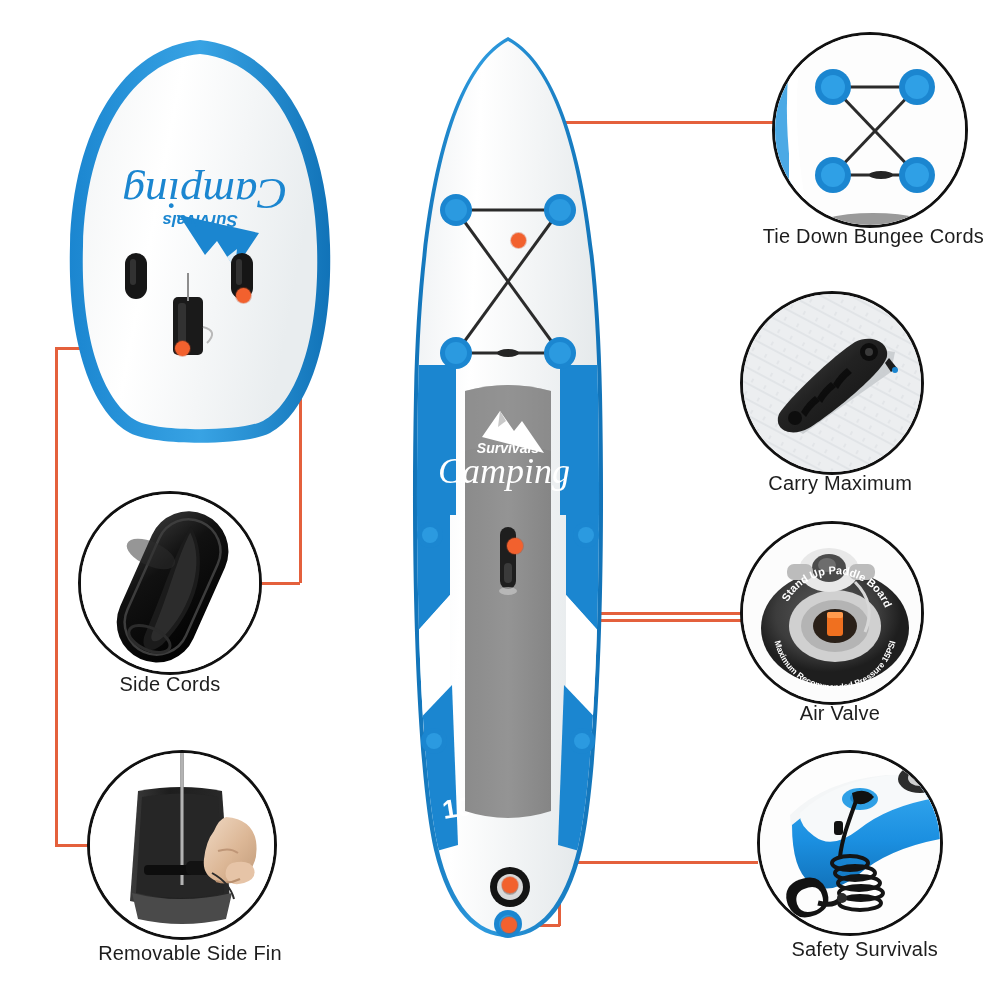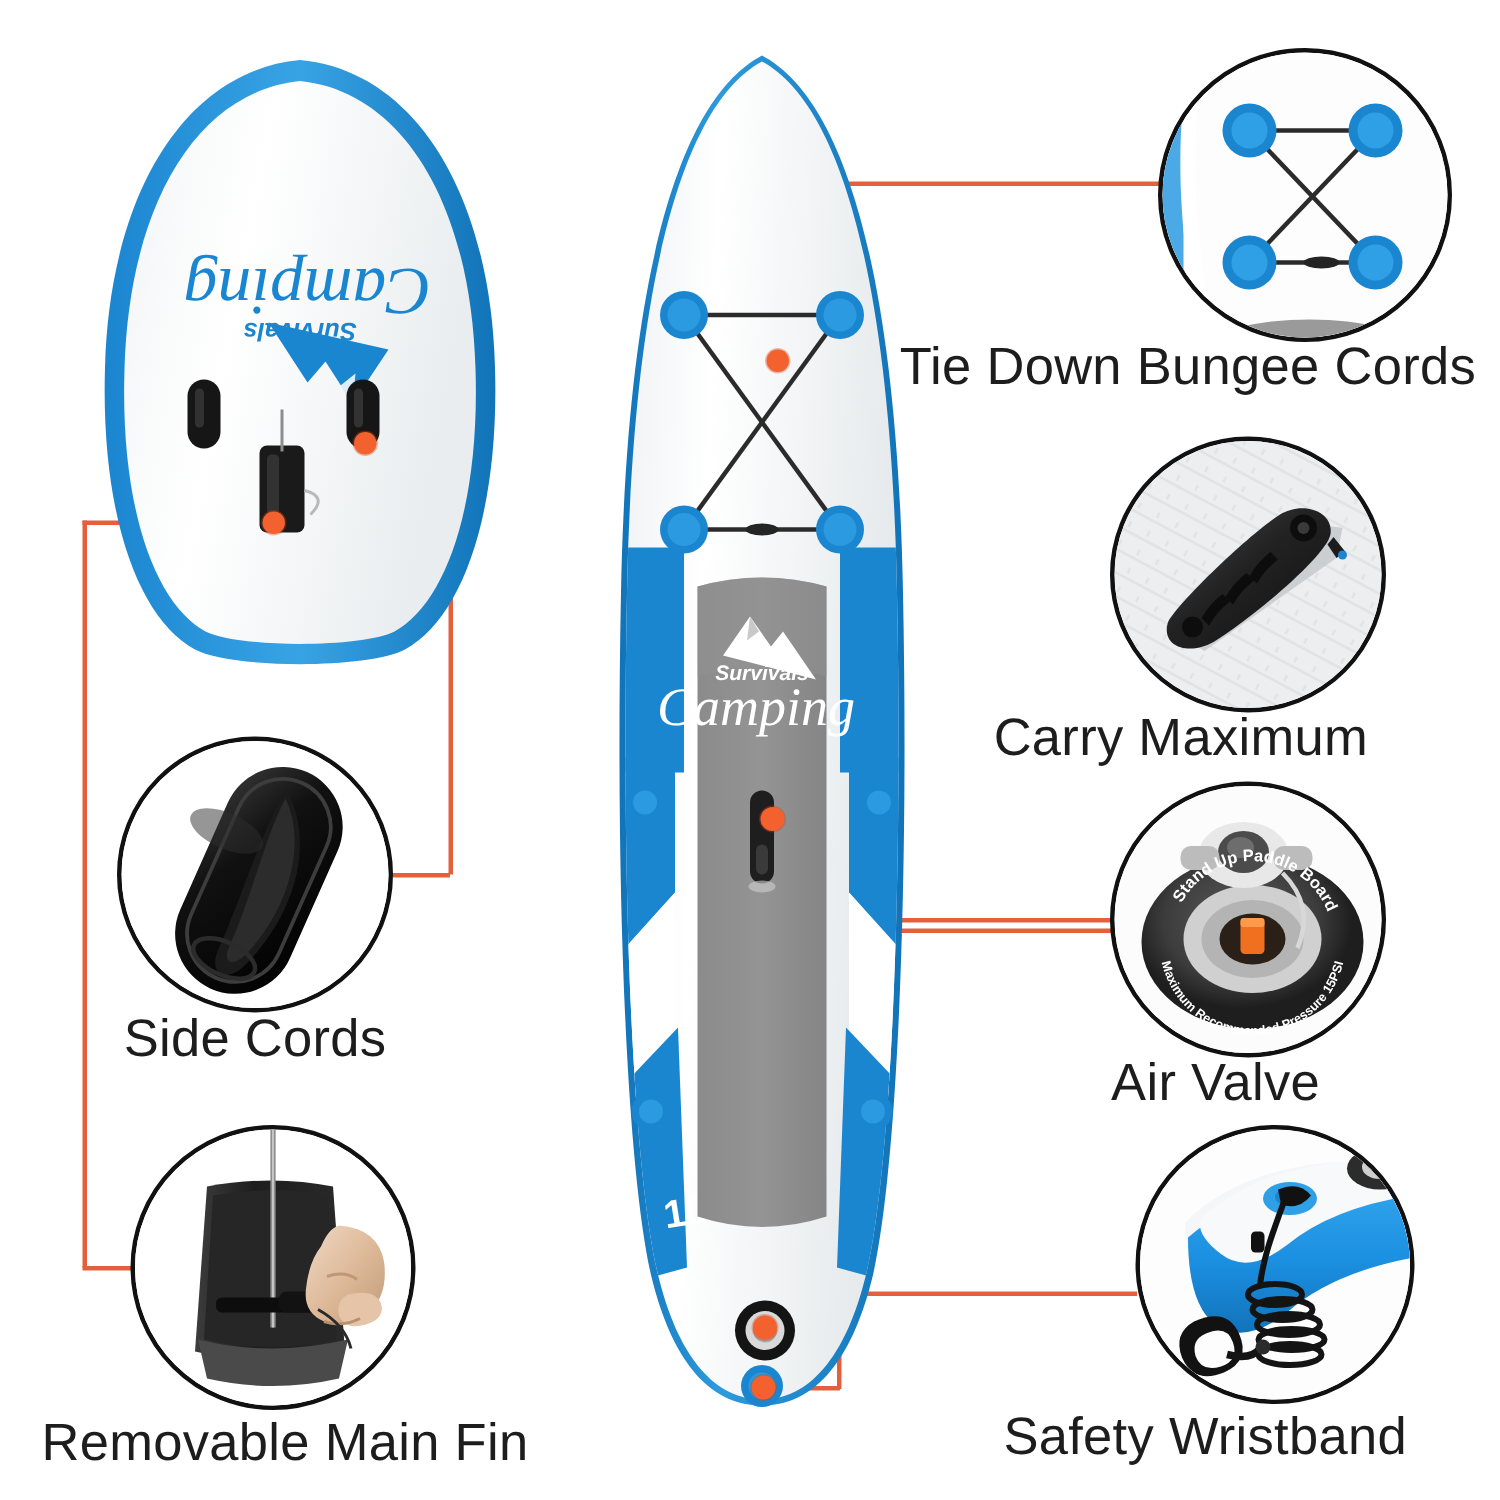--- a/index.html
+++ b/index.html
@@ -9,21 +9,21 @@
     font-family: "Liberation Sans", sans-serif;
     overflow: hidden;
   }
   #stage { position: relative; width: 1000px; height: 1000px; background: #fff; }
 
   
   .callout-label {
     position: absolute;
     text-align: center;
     color: #1d1d1d;
-    font-size: 35px;
+    font-size: 20px;
     font-weight: 400;
     letter-spacing: 0.2px;
     white-space: nowrap;
     font-family: "Liberation Sans", sans-serif;
   }
 
   
   .callout-circle {
     position: absolute;
     border-radius: 50%;
@@ -379,21 +379,21 @@
         <ellipse cx="101" cy="140" rx="22" ry="7"></ellipse>
         <ellipse cx="100" cy="150" rx="21" ry="7"></ellipse>
       </g>
 
       <path d="M36 128 q22 -10 30 8 q8 18 -10 26 q-20 8 -28 -10 q-6 -16 8 -24 Z" fill="#121212"></path>
       <path d="M44 136 q14 -6 18 6 q4 12 -8 16 q-13 4 -17 -7 q-3 -11 7 -15 Z" fill="#fdfdfd"></path>
       <path d="M58 150 q16 4 22 -4" fill="none" stroke="#141414" stroke-width="5"></path>
       <circle cx="82" cy="145" r="5" fill="#2b2b2b"></circle>
     </svg>
   </div>
-  <div class="callout-label" style="left:0; top:938px; width:1000px; text-align:right; padding-right:62px;">Safety Wristband</div>
+  <div class="callout-label" style="left:0; top:938px; width:1000px; text-align:right; padding-right:62px;">Safety Survivals</div>
 
   <div class="callout-circle" style="left:78px; top:491px; width:184px; height:184px;">
     <svg width="184" height="184" viewBox="0 0 184 184">
       <defs>
         <linearGradient id="finG" x1="0" y1="0" x2="1" y2="1">
           <stop offset="0%" stop-color="#3a3a3a"></stop>
           <stop offset="35%" stop-color="#111111"></stop>
           <stop offset="100%" stop-color="#000000"></stop>
         </linearGradient>
       </defs>
@@ -443,15 +443,15 @@
 
       <path d="M136 64 q26 2 30 24 q3 22 -10 34 q-14 12 -30 6 q-14 -6 -12 -22
                q2 -18 10 -28 q5 -12 12 -14 Z" fill="url(#skinG)"></path>
       <path d="M142 110 q18 -4 22 6 q3 10 -10 14 q-14 4 -18 -6 q-2 -10 6 -14 Z" fill="#e6c4a7"></path>
       <path d="M150 126 q-12 6 -24 2" fill="none" stroke="#b9906f" stroke-width="2"></path>
       <path d="M128 98 q12 -4 20 2" fill="none" stroke="#bf9677" stroke-width="2"></path>
 
       <path d="M122 120 q18 10 22 26" fill="none" stroke="#2b2b2b" stroke-width="2"></path>
     </svg>
   </div>
-  <div class="callout-label" style="left:0; top:942px; width:380px; text-align:center;">Removable Main Fin</div>
+  <div class="callout-label" style="left:0; top:942px; width:380px; text-align:center;">Removable Side Fin</div>
 
 </div>
 
 </body></html>

